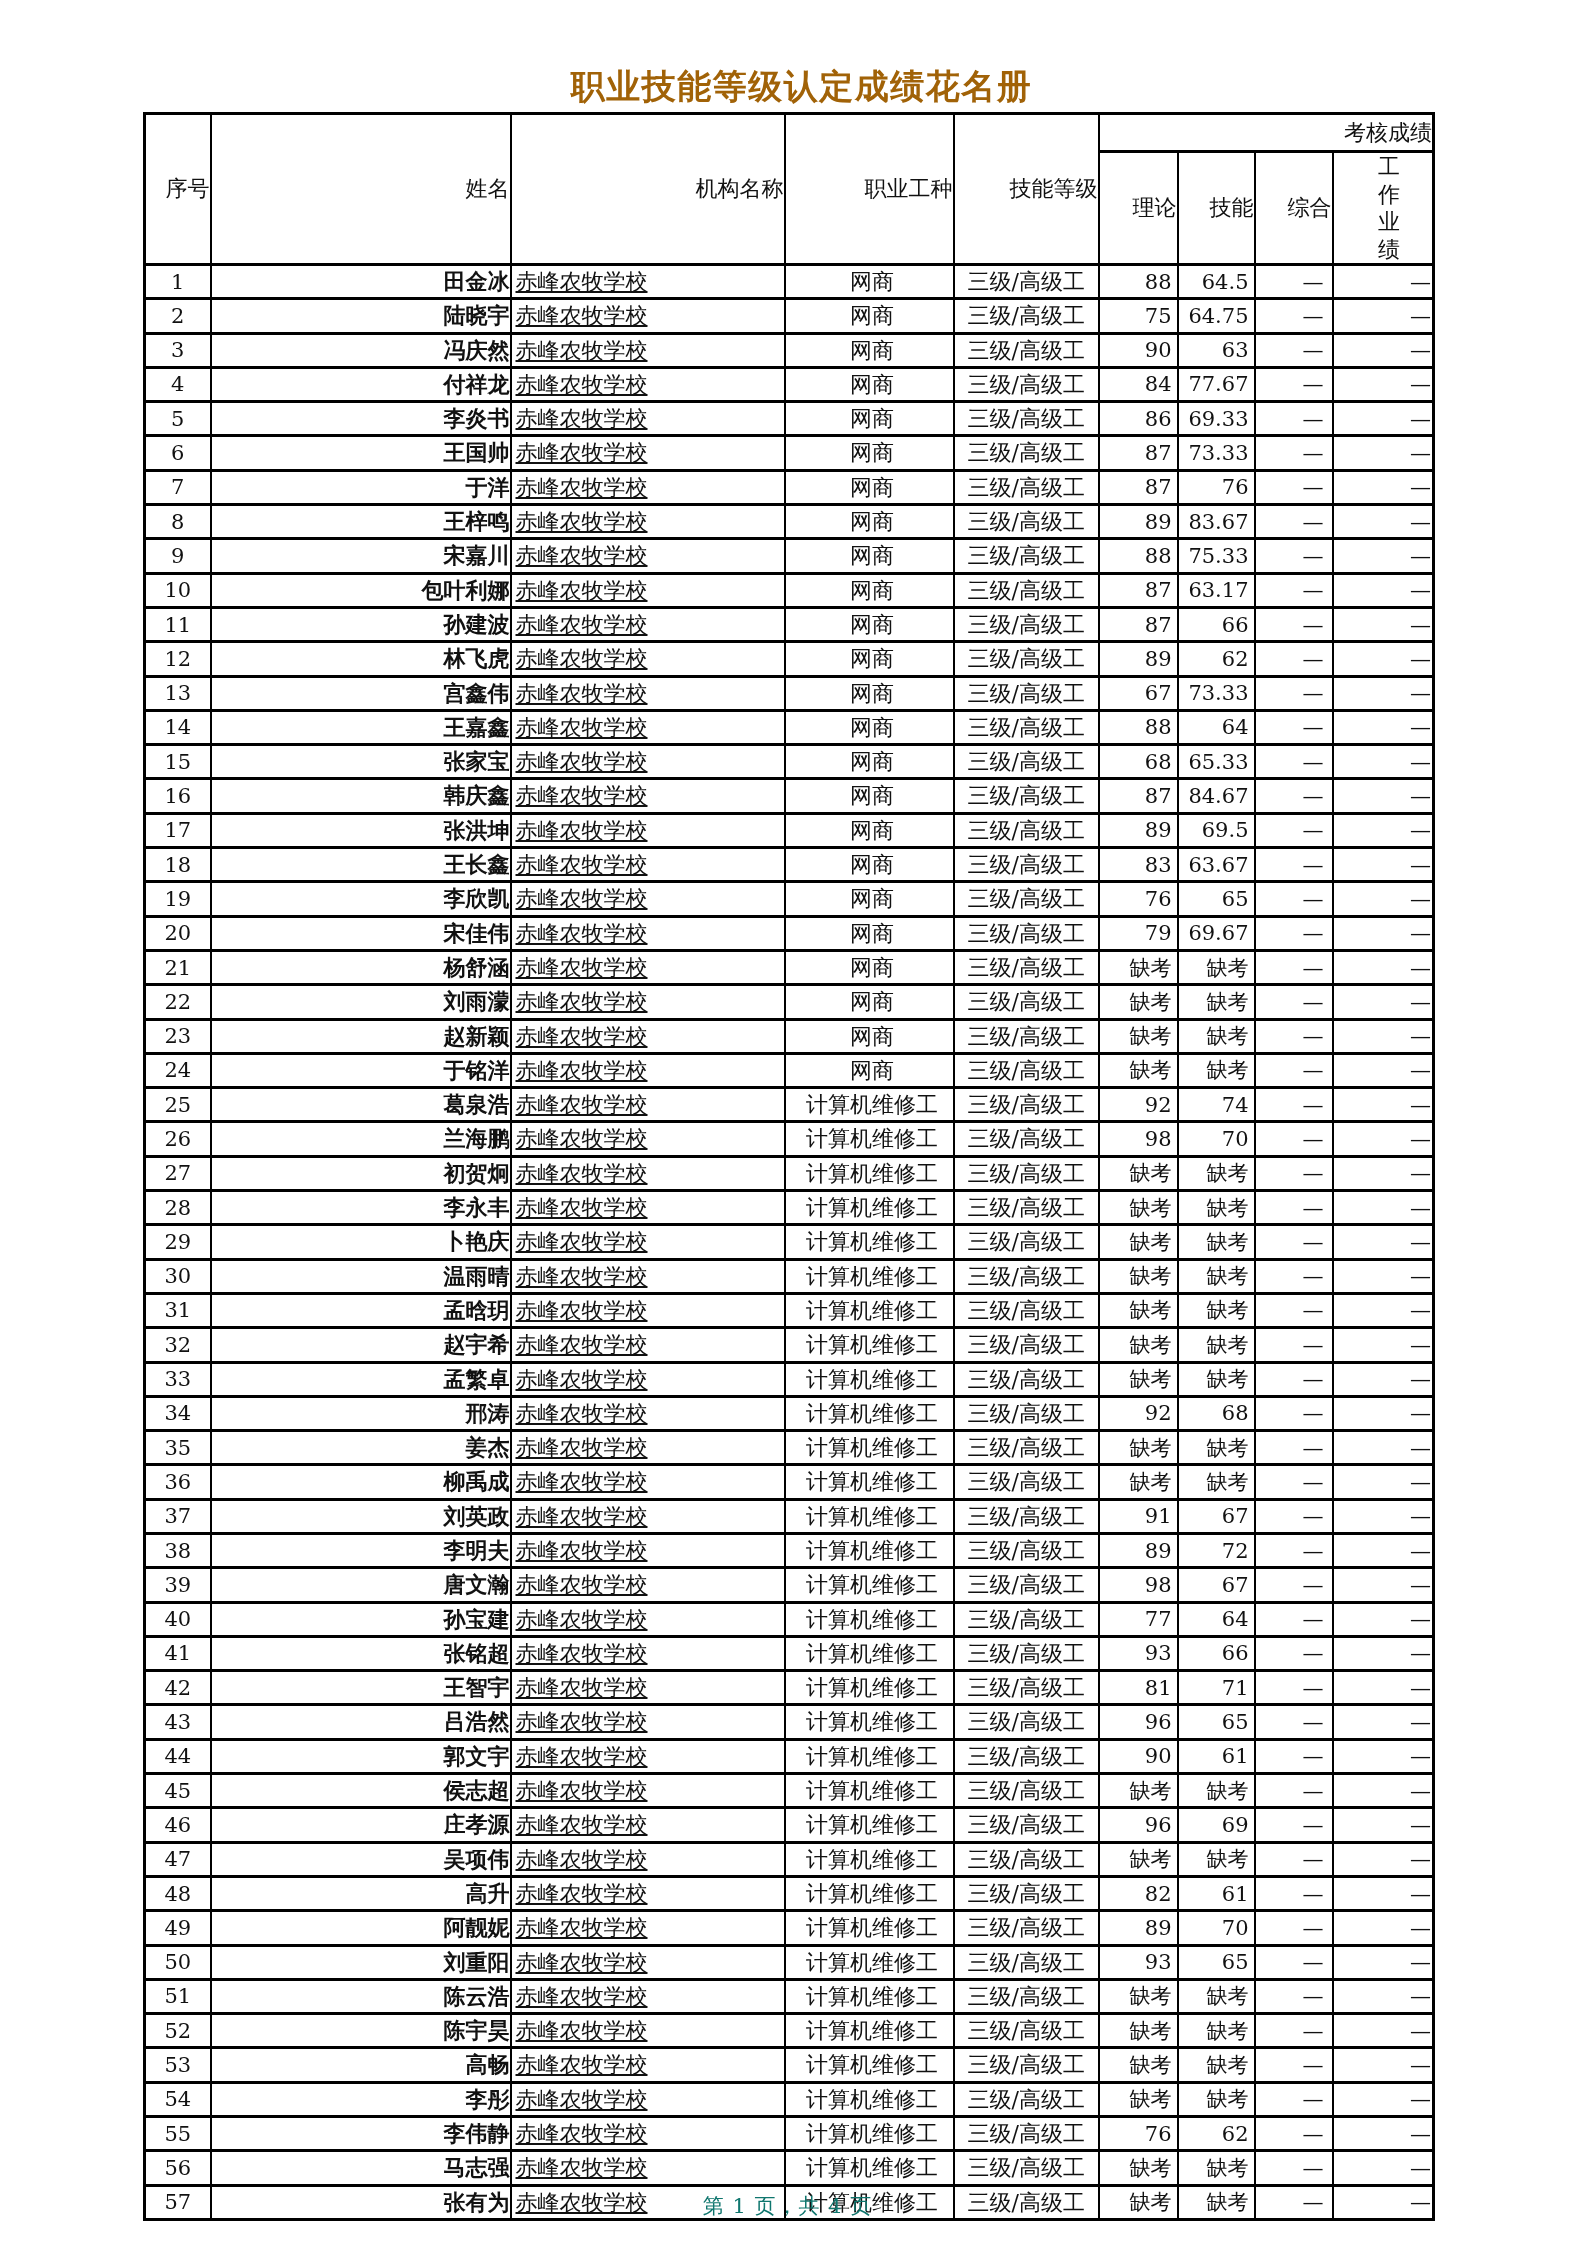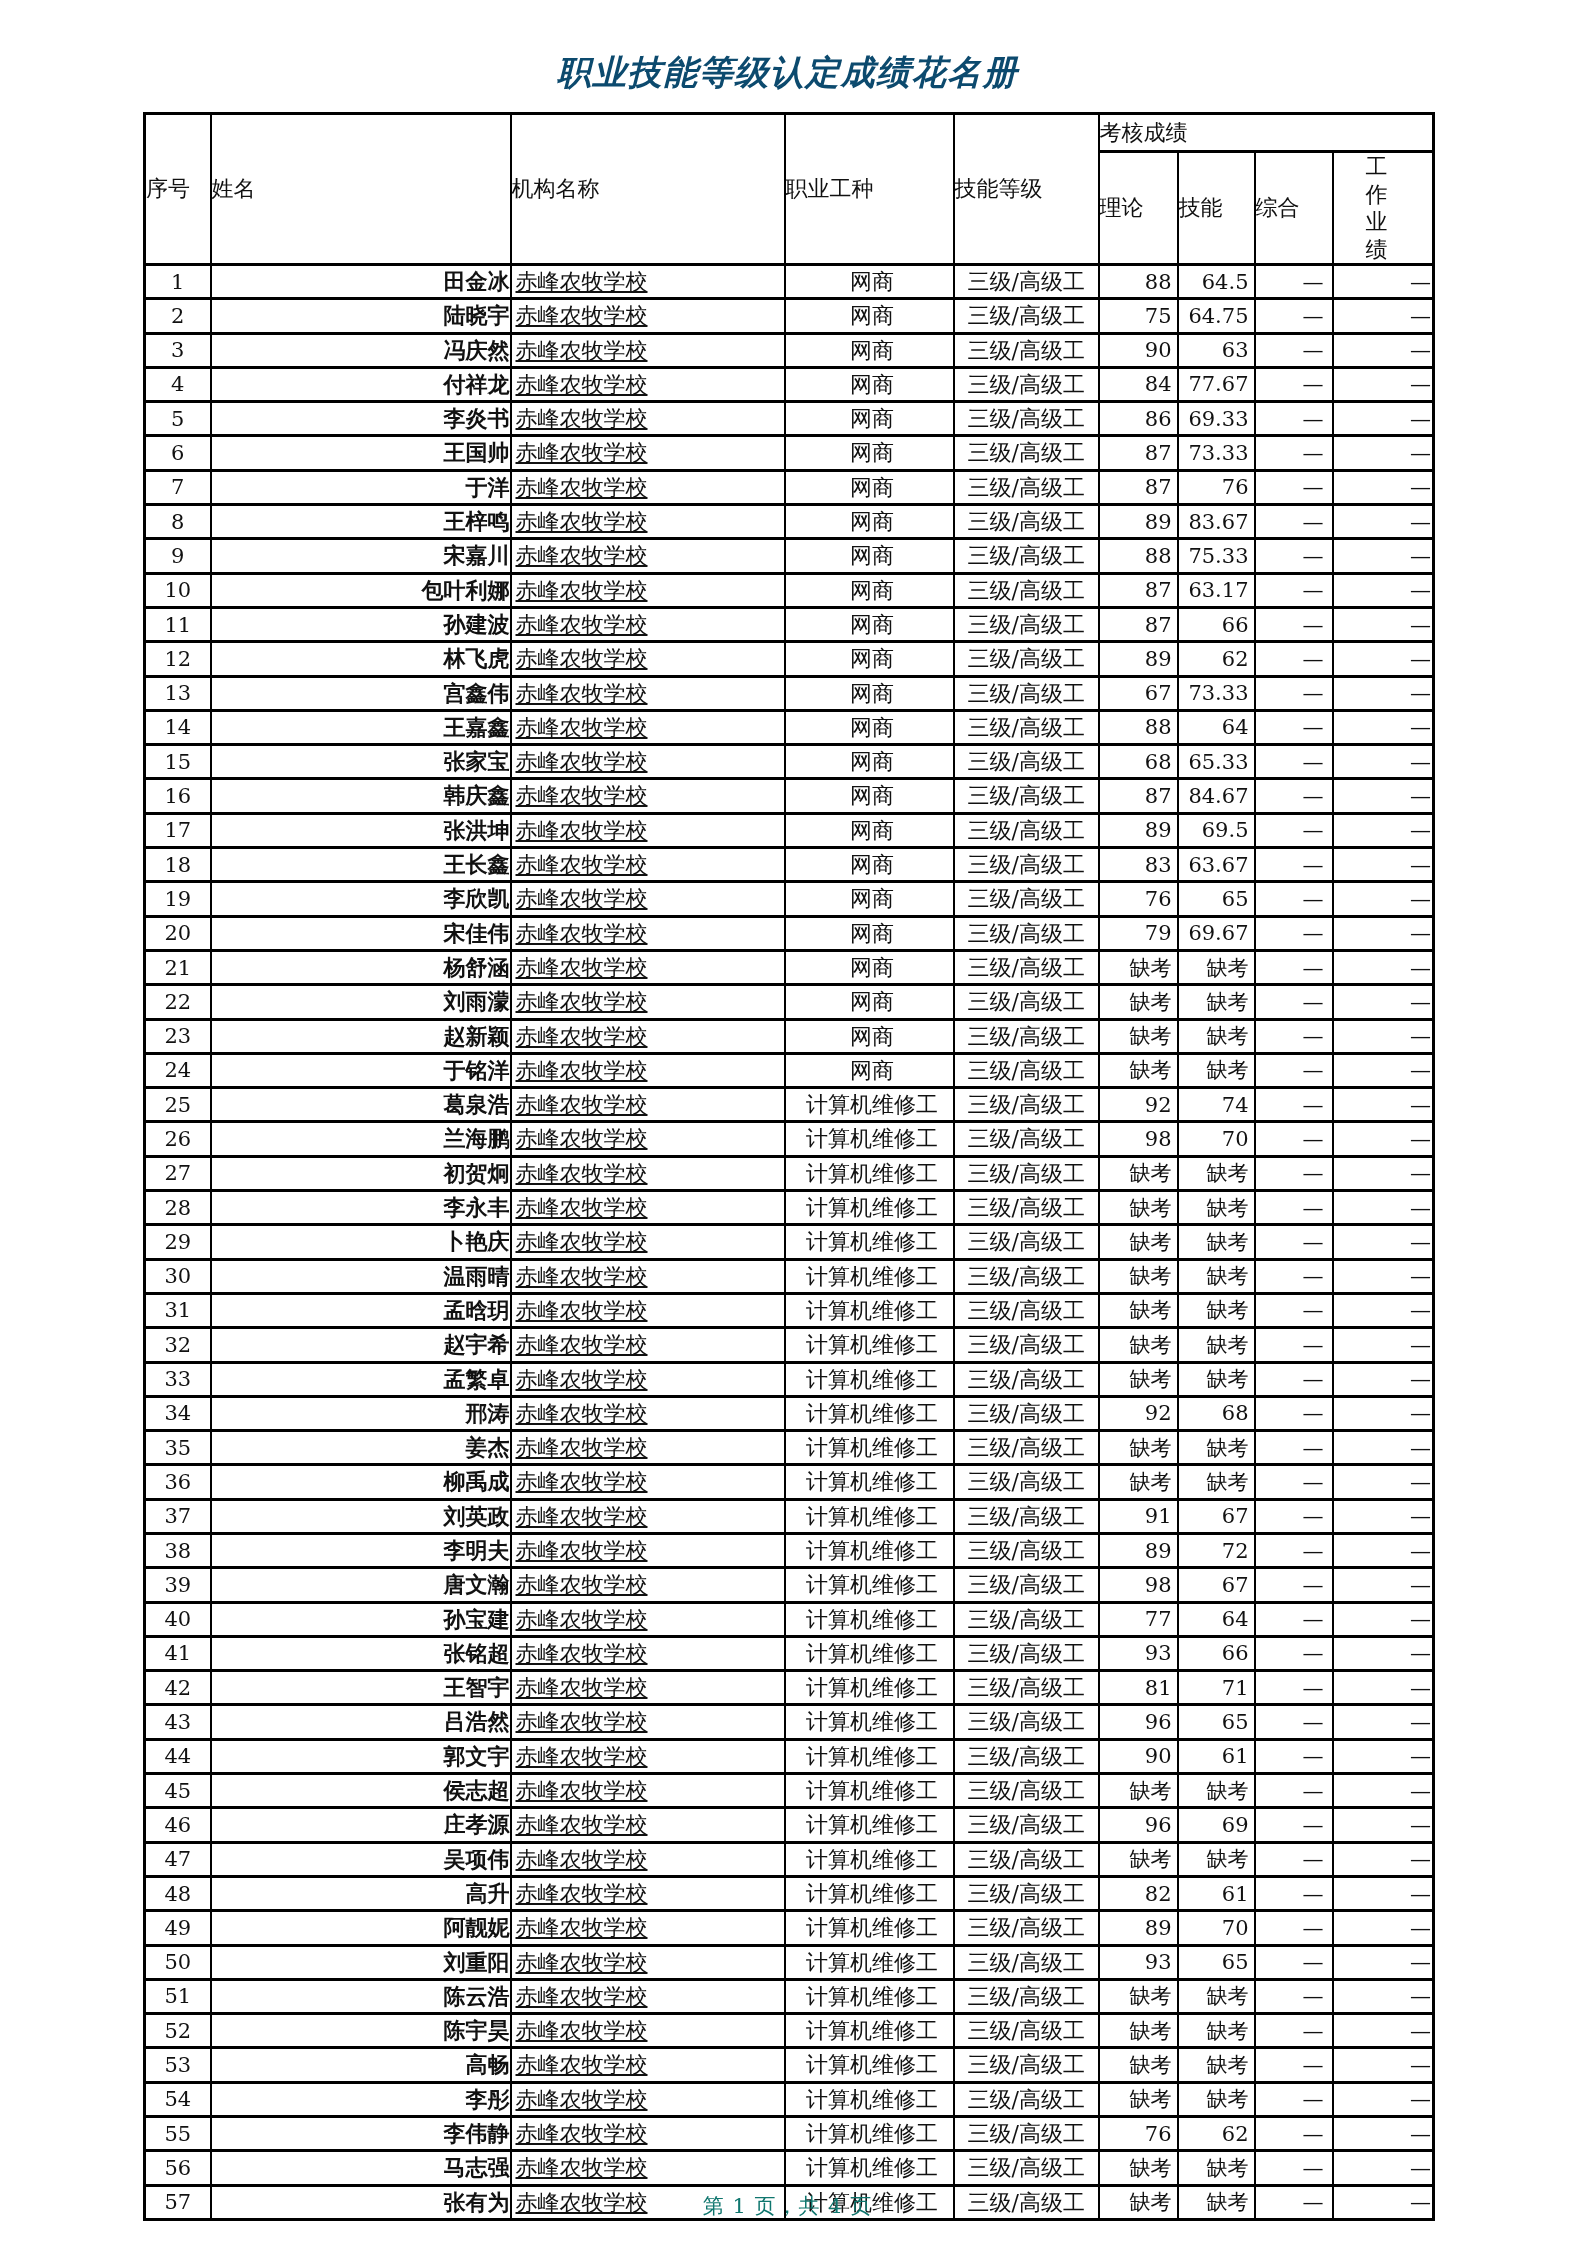--- a/index.html
+++ b/index.html
@@ -2,40 +2,39 @@
 <html><head>
 <meta charset="utf-8">
 <style>
   html,body{margin:0;padding:0;}
   body{
     width:1588px;height:2244px;background:#ffffff;color:#111;
     font-family:"DejaVu Serif","Liberation Serif",serif;
     position:relative;overflow:hidden;
   }
   .title{
-    position:absolute;left:143px;top:50px;width:1289px;margin:0;
+    position:absolute;left:143px;top:50px;width:1289px;margin:14px;
     text-align:center;font-size:34px;font-weight:bold;letter-spacing:1.5px;
-    color:#0c4a6e;
-    font-style:italic;
+    color:#a16207;
   }
   table.roster{
     position:absolute;left:143px;top:112px;width:1289px;
     border-collapse:collapse;table-layout:fixed;
     border:3px solid #000;
   }
   col.c1{width:66px}  col.c2{width:300px} col.c3{width:274px}
   col.c4{width:169px} col.c5{width:145px} col.c6{width:79px}
   col.c7{width:77px}  col.c8{width:78px}  col.c9{width:101px}
   th,td{
     border:2px solid #000;border-top-width:3px;border-bottom-width:3px;
     padding:0;overflow:hidden;white-space:nowrap;
     font-size:22px;font-weight:normal;color:#111;
     vertical-align:middle;line-height:1.15;
   }
-  thead th{text-align:left;white-space:normal;font-family:Liberation Serif, serif;}
+  thead th{text-align:right;white-space:normal;font-family:Liberation Serif, serif;}
   thead tr.group-row{height:38px;}
   thead tr.sub-row{height:62px;}
   thead th.wrap{padding:0 32px;line-height:1.25;}
   tbody tr{height:34.3px;}
   td.c-idx{text-align:center;font-size:21px;}
   td.c-name{text-align:right;padding-left:5px;font-weight:bold;}
   td.c-inst{text-align:left;padding-left:4px;text-decoration:underline;}
   td.c-occ{text-align:center;padding-left:6px;}
   td.c-level{text-align:left;padding-left:13px;}
   td.c-score{text-align:right;padding-right:5px;font-size:21px;}

